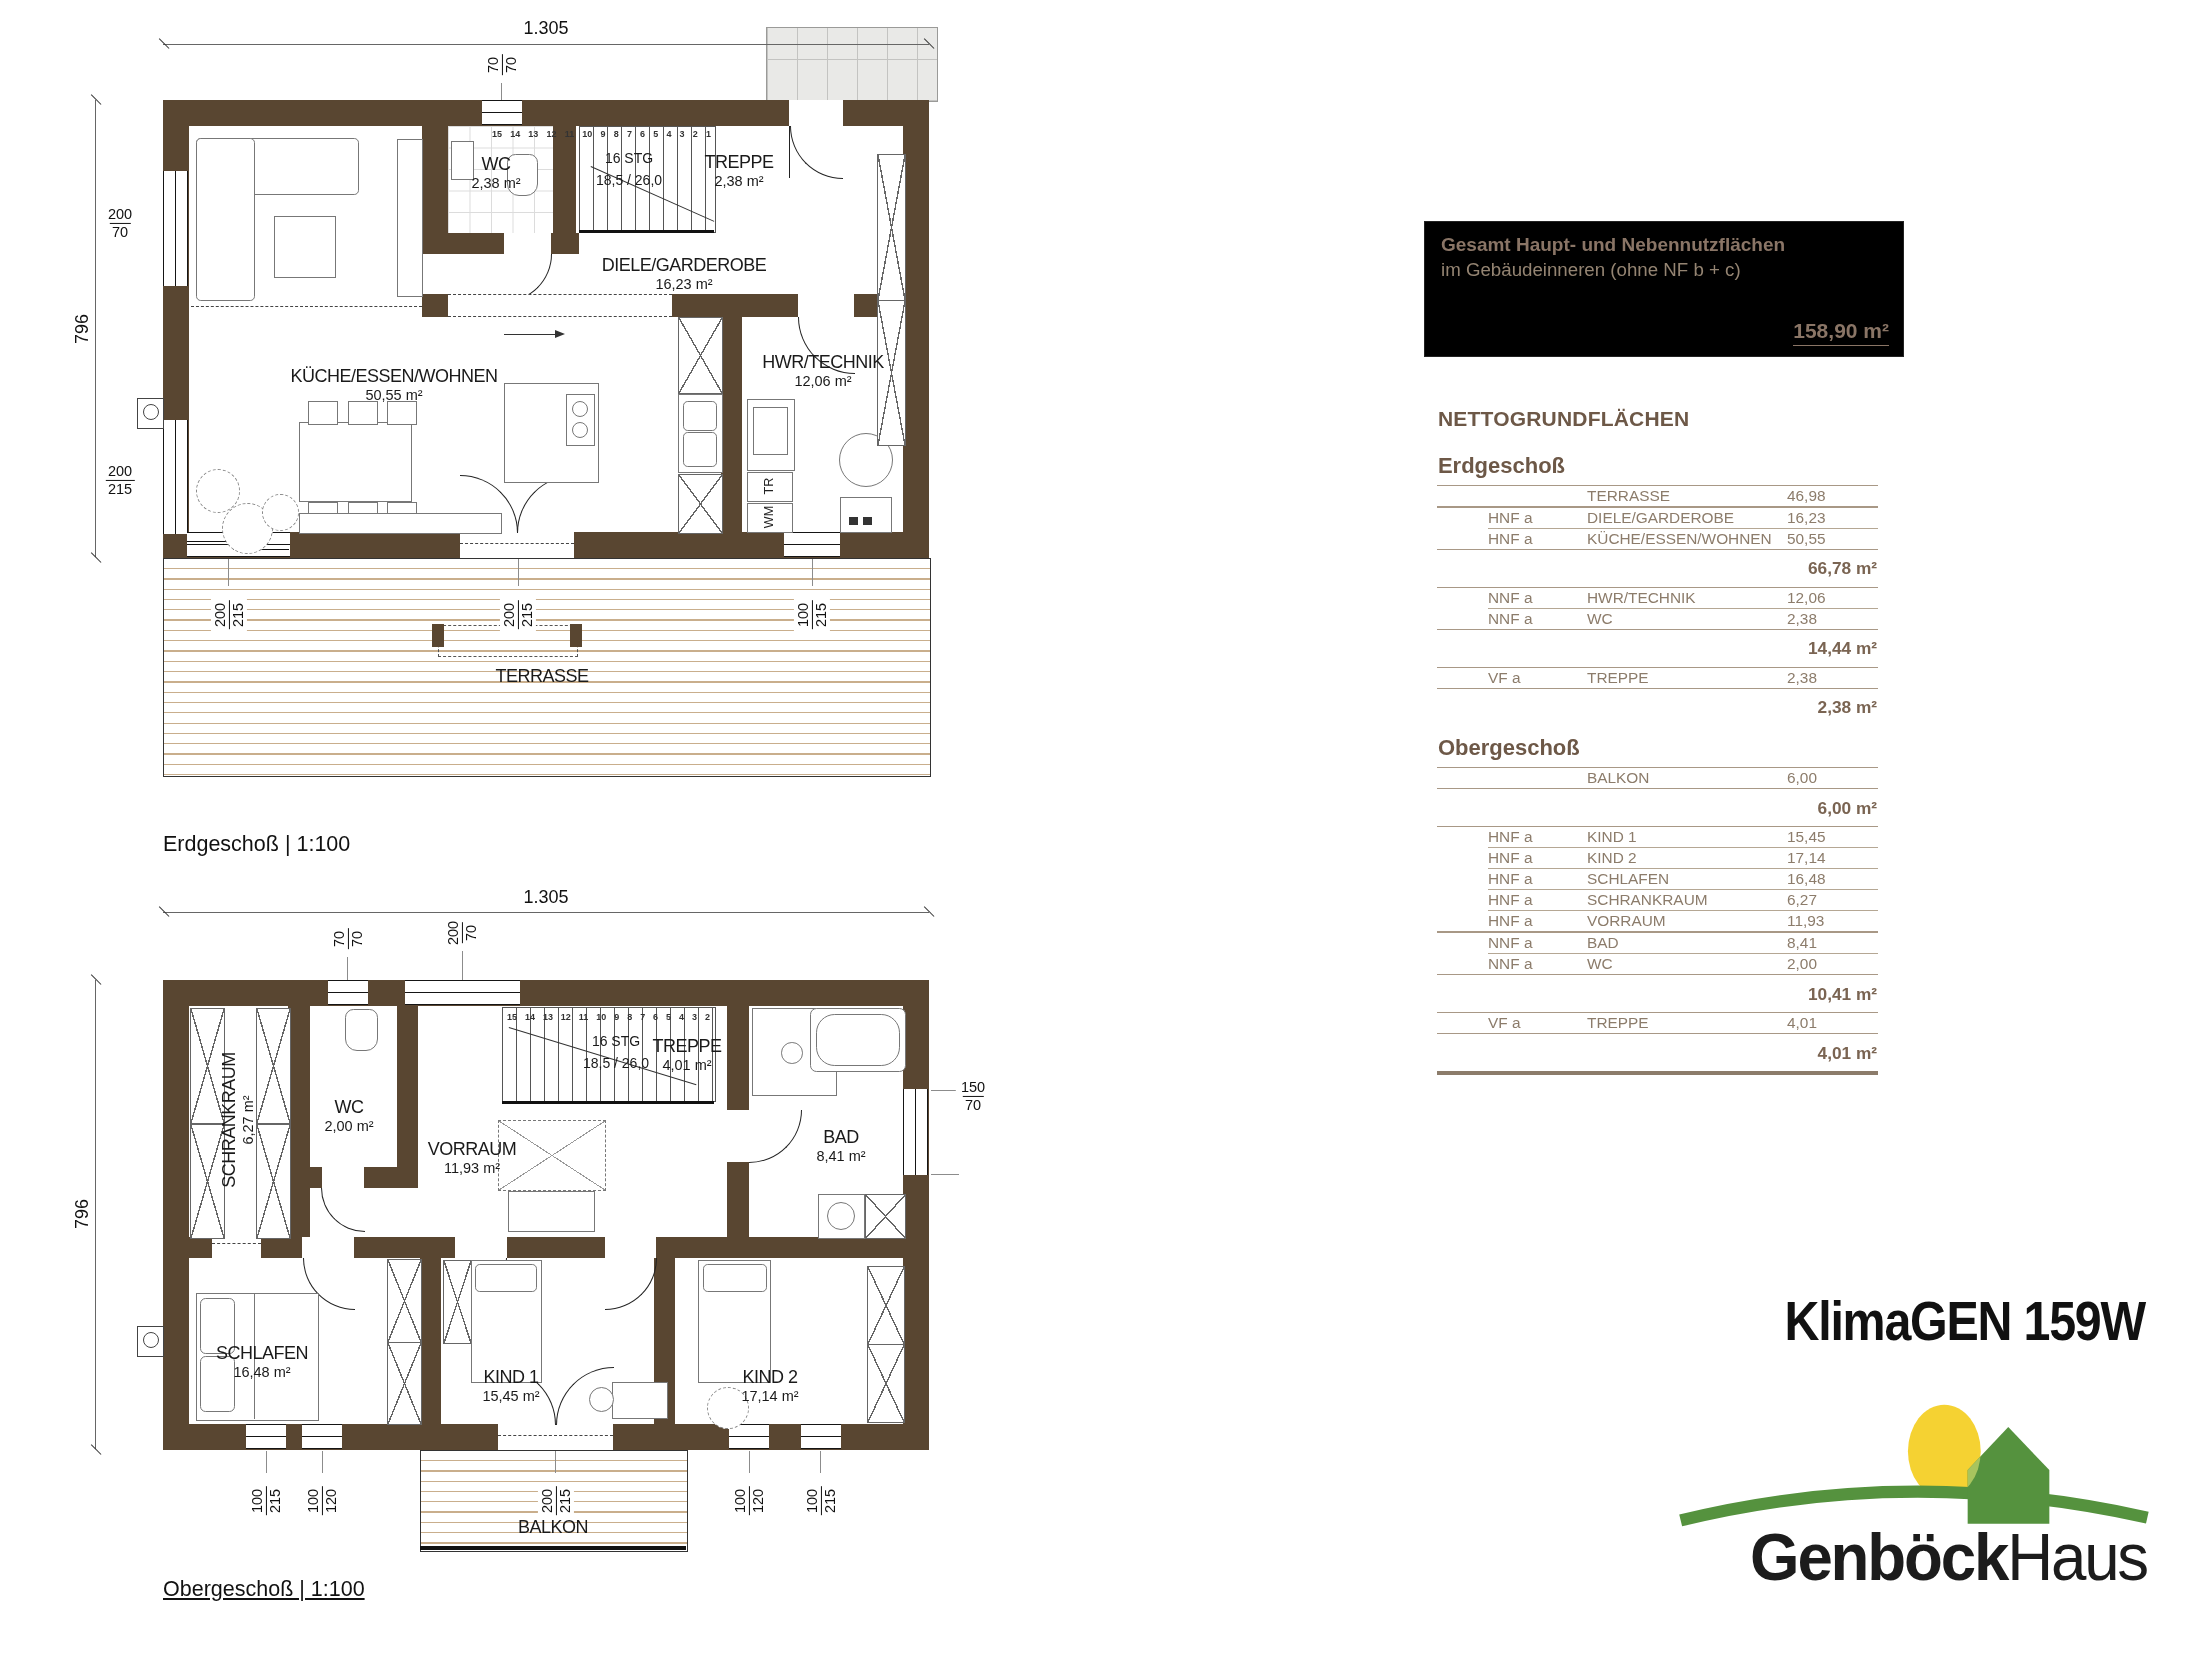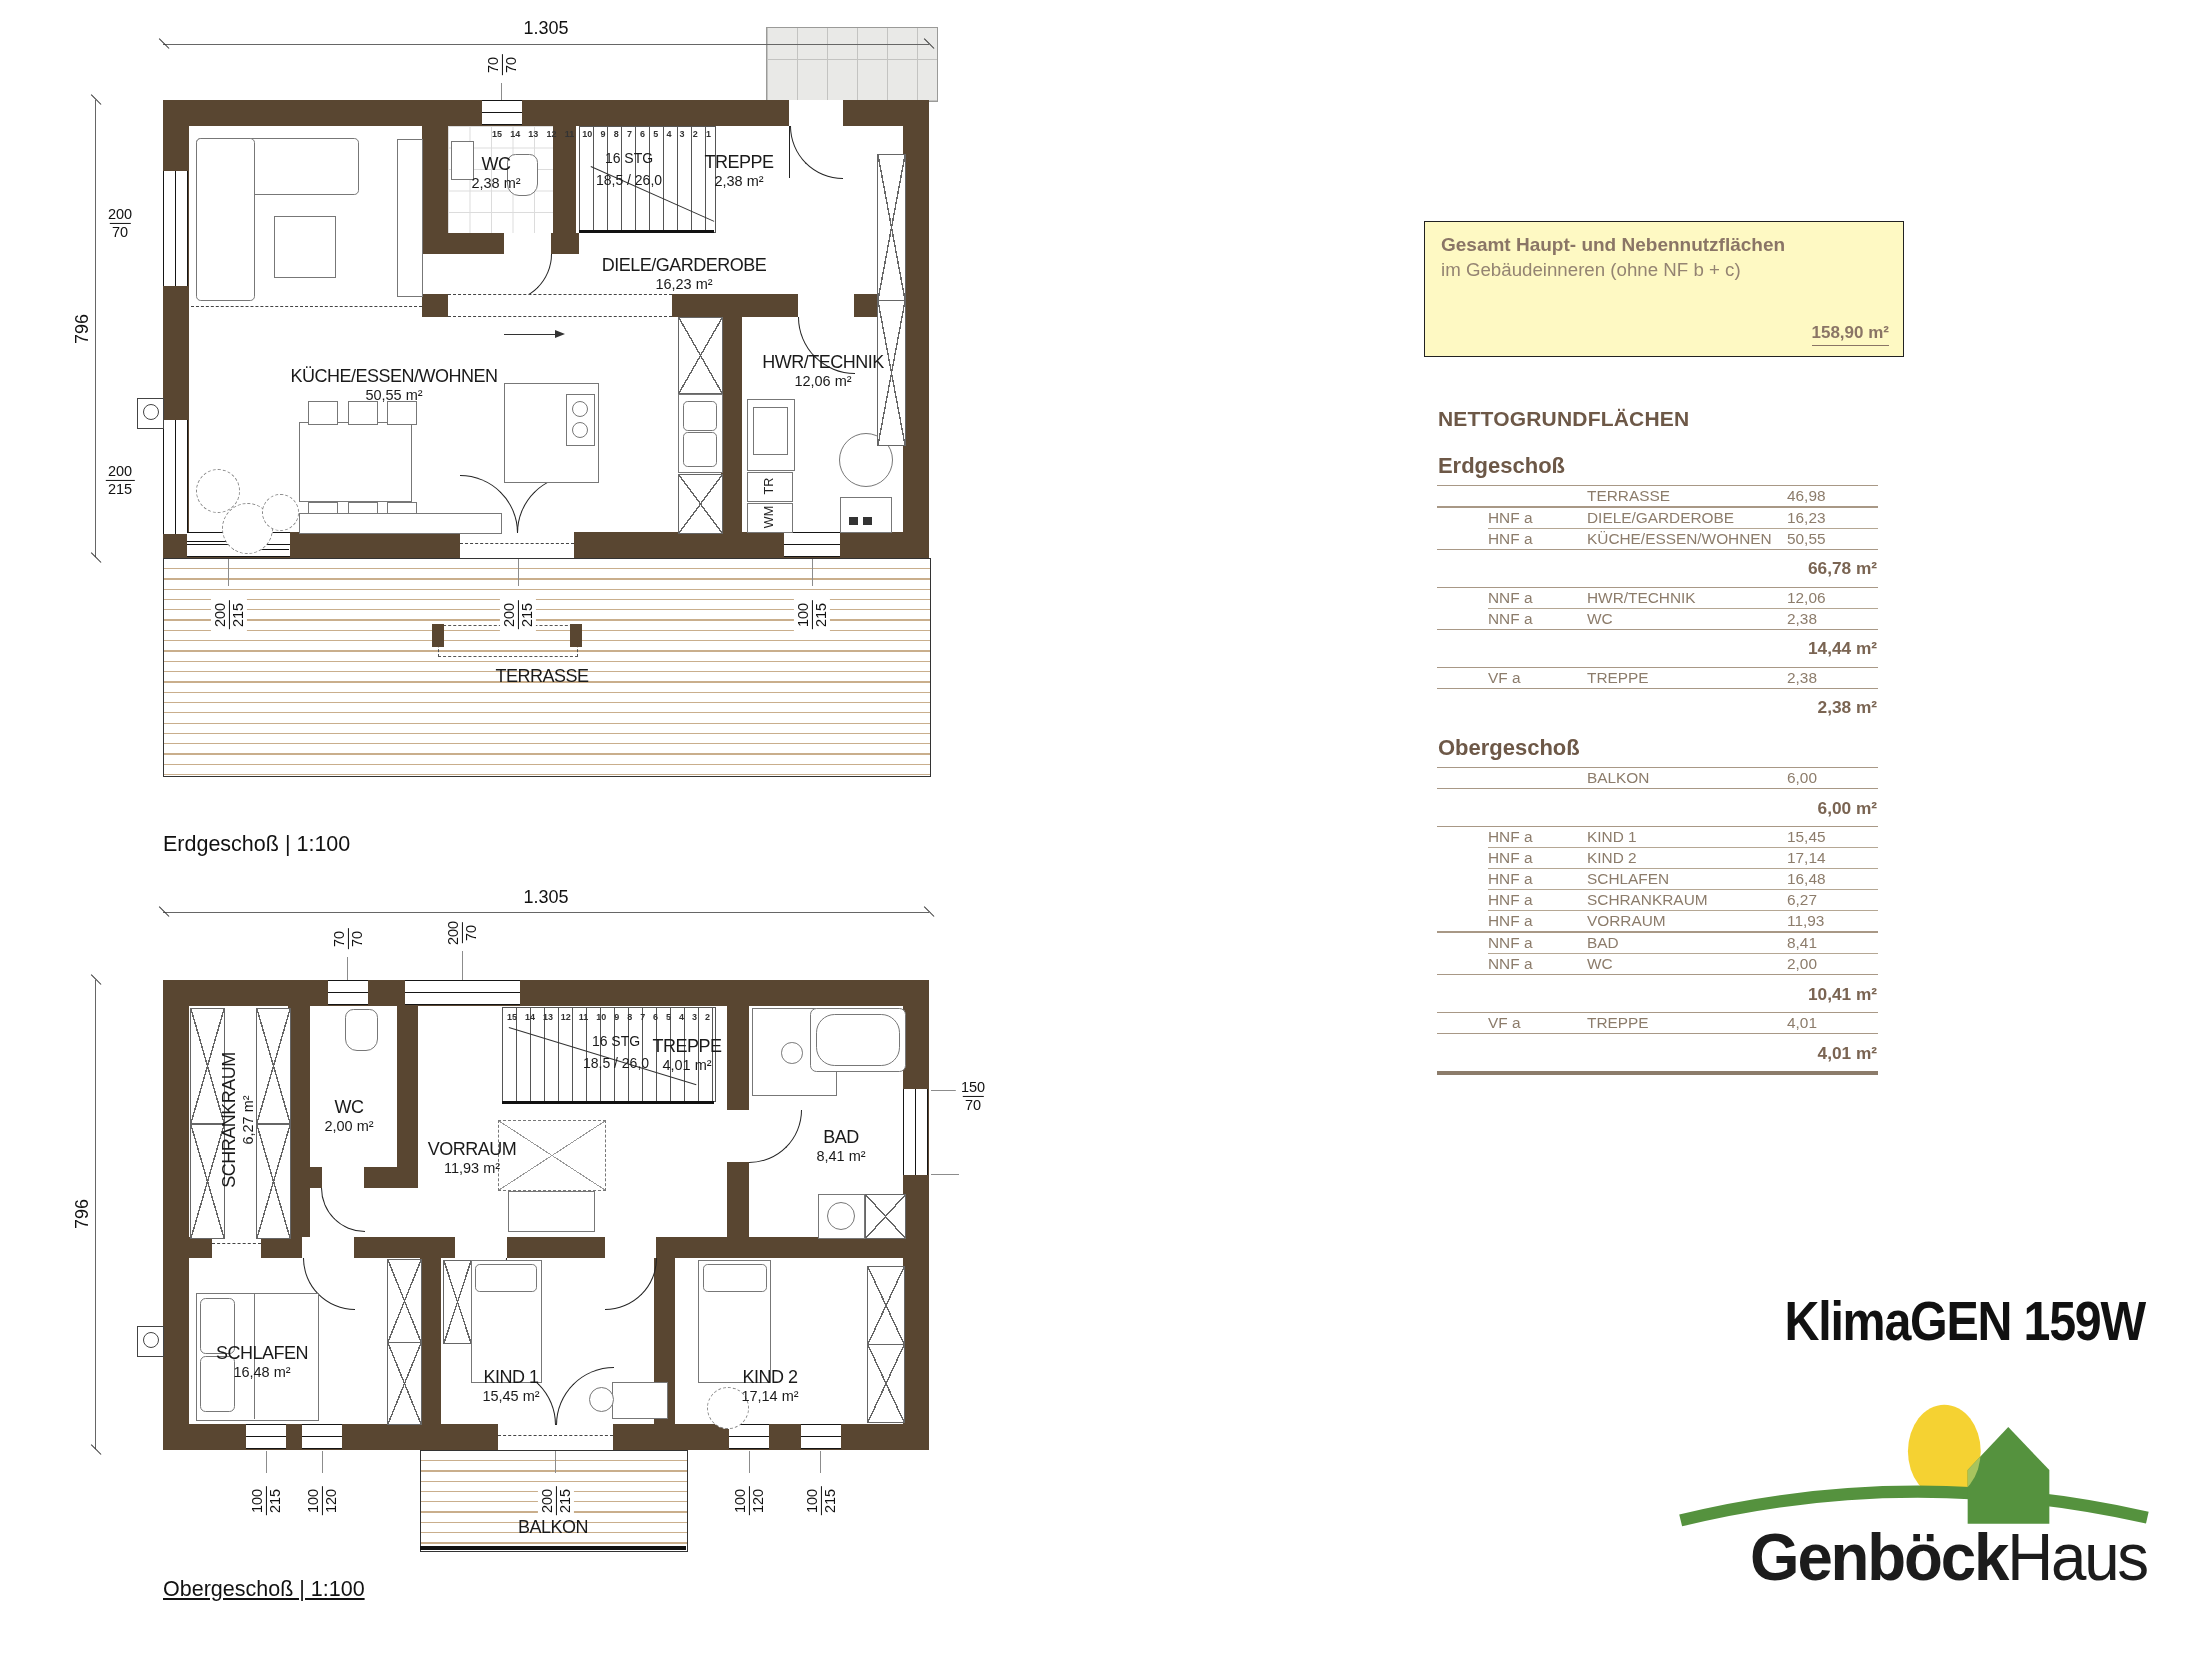--- a/index.html
+++ b/index.html
@@ -50,24 +50,24 @@
   .dimf{position:absolute;display:flex;flex-direction:column;align-items:center;font-size:14.5px;line-height:1.15;color:#111;
         transform:translate(-50%,-50%);background:#fff;padding:0.9px 2.8px;}
   .dimf.rot{transform:translate(-50%,-50%) rotate(-90deg);}
   .dimf span{padding:0 2.3px;}
   .dimf b{font-weight:400;border-top:1.2px solid #111;padding:0 2.3px;}
   .dimtxt{position:absolute;transform:translate(-50%,-50%);font-size:18px;background:#fff;padding:0 6.5px;color:#111;}
   .cap{position:absolute;font-size:21.5px;color:#111;}
   .applbl{position:absolute;transform:translate(-50%,-50%) rotate(-90deg);font-size:12.6px;color:#222;}
 
   
-  #sumbox{position:absolute;left:1424px;top:221px;width:478px;height:134px;border:1.6px solid #222;background:#fef9c3;}
+  #sumbox{position:absolute;left:1424px;top:221px;width:478px;height:134px;border:1.6px solid #222;background:#000000;}
   #sumbox .t1{position:absolute;left:16px;top:12px;font-size:19px;font-weight:bold;color:#8a7566;}
   #sumbox .t2{position:absolute;left:16px;top:37px;font-size:18.7px;color:#948472;}
-  #sumbox .t3{position:absolute;right:14px;bottom:10.3px;font-size:17px;font-weight:bold;color:#8a7566;
+  #sumbox .t3{position:absolute;right:14px;bottom:10.3px;font-size:21px;font-weight:bold;color:#8a7566;
               border-bottom:1.9px solid #8a7566;padding-bottom:1.9px;}
   #areas{position:absolute;left:1437px;top:407px;width:441px;color:var(--tbody);}
   #areas .ttl{font-size:21px;font-weight:bold;color:var(--thead);letter-spacing:0.2px;margin:0 0 21.5px 0.9px;}
   .sechead{font-size:22px;font-weight:bold;color:var(--thead);margin:9.3px 0 6.5px 0.9px;}
   .rule{height:0;border-top:1.4px solid var(--rule);}
   .rulep{height:0;border-top:1.2px solid #b5a794;margin-left:51px;}
   .rulet{height:0;border-top:2.3px solid #8c7c6b;}
   .trow{display:grid;grid-template-columns:51px 99px 200px 1fr;font-size:15.4px;height:20px;line-height:20px;}
   .tsub{text-align:right;font-size:17.3px;font-weight:bold;color:var(--tbold);padding:8.4px 0.9px 7.5px 0;}
   .tgrand{text-align:right;font-size:18px;font-weight:bold;color:var(--tbold);padding:9.3px 0.9px 8.4px 0;}

